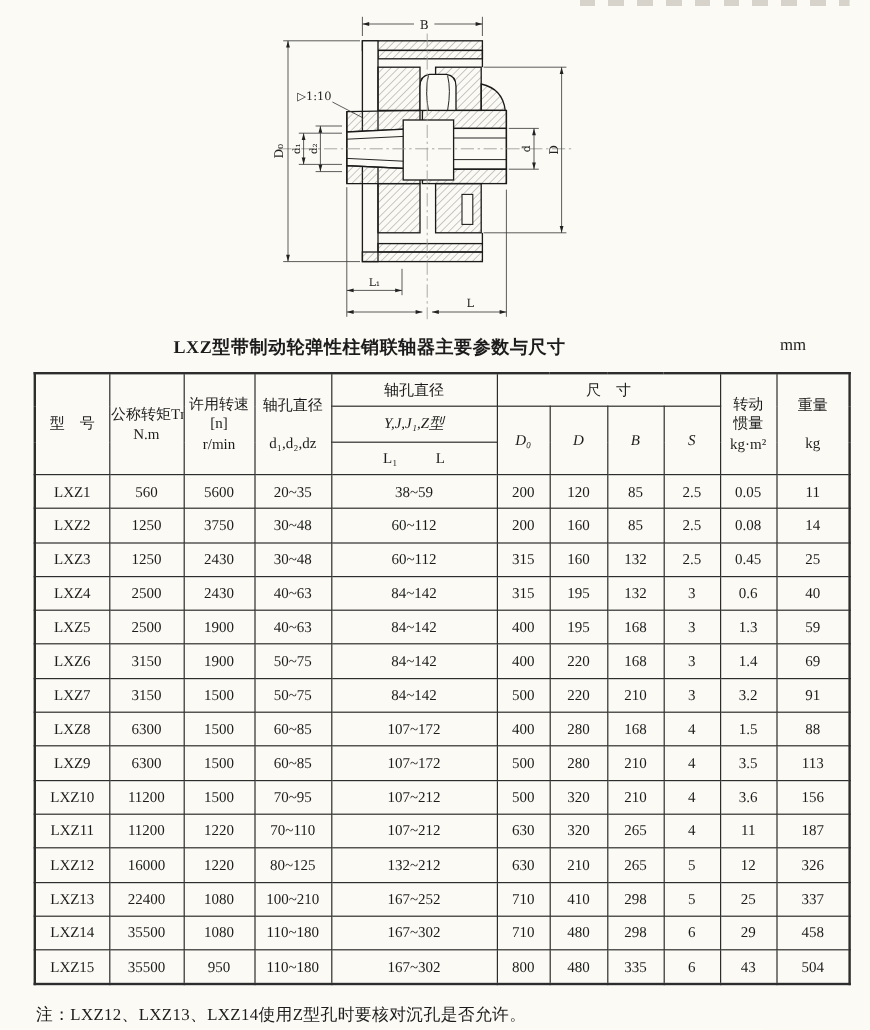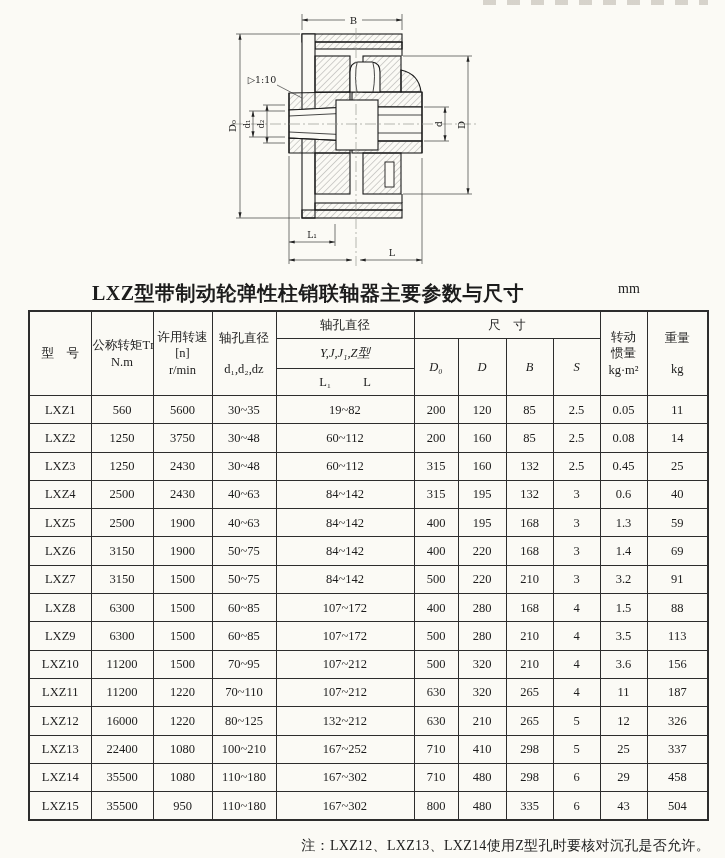--- a/index.html
+++ b/index.html
@@ -15,24 +15,24 @@
   .scan-fragment{
     position:absolute;top:0;left:483px;width:225px;height:5px;
     background:repeating-linear-gradient(90deg,#b9b3a9 0 13px,transparent 13px 24px);
     opacity:.55;
   }
   svg.drawing{position:absolute;top:0;left:0;}
   svg text{font-family:"DejaVu Serif","Liberation Serif",serif;fill:#222;}
 
   .title{
     position:absolute;top:280px;left:28px;width:560px;
-    text-align:center;font-size:20px;font-weight:600;letter-spacing:.5px;
+    text-align:center;font-size:15px;font-weight:600;letter-spacing:.5px;
     white-space:nowrap;
   }
-  .unit{position:absolute;top:281px;left:618px;font-size:14px;}
+  .unit{position:absolute;top:281px;left:650px;font-size:14px;}
 
   table.params{
     position:absolute;top:310px;left:28px;width:679px;
     border-collapse:collapse;table-layout:fixed;
     border:2px solid #2d2d2d;
   }
   .params th,.params td{
     border:1px solid #2d2d2d;
     text-align:center;vertical-align:middle;
     font-weight:normal;padding:0 1px;
@@ -42,21 +42,21 @@
   .params thead tr.hr1 th{height:26px;}
   .params thead tr.hr2 th{height:29px;font-style:italic;}
   .params thead tr.hr3 th{height:26px;}
   .params tbody td{height:27.3px;}
   .stack2gap{display:flex;flex-direction:column;justify-content:flex-start;align-items:center;gap:15px;}
   .stack3{line-height:1.35;margin-top:35px;}
   .l1l{display:flex;justify-content:center;gap:32px;}
 
   .note{
     position:absolute;top:837px;left:30px;width:680px;
-    font-size:14px;letter-spacing:.3px;white-space:nowrap;text-align:right;
+    font-size:14px;letter-spacing:.3px;white-space:nowrap;
   }
 </style>
 </head>
 <body>
 
 <div class="sheet">
 
   <div class="scan-fragment"></div>
 
   <svg class="drawing" width="725" height="272" viewBox="0 0 725 272">
@@ -229,22 +229,22 @@
             <span>L</span>
           </div>
         </th>
       </tr>
     </thead>
     <tbody>
         <tr>
           <td>LXZ1</td>
           <td>560</td>
           <td>5600</td>
-          <td>30~35</td>
-          <td>19~82</td>
+          <td>20~35</td>
+          <td>38~59</td>
           <td>200</td>
           <td>120</td>
           <td>85</td>
           <td>2.5</td>
           <td>0.05</td>
           <td>11</td>
         </tr>
         <tr>
           <td>LXZ2</td>
           <td>1250</td>

